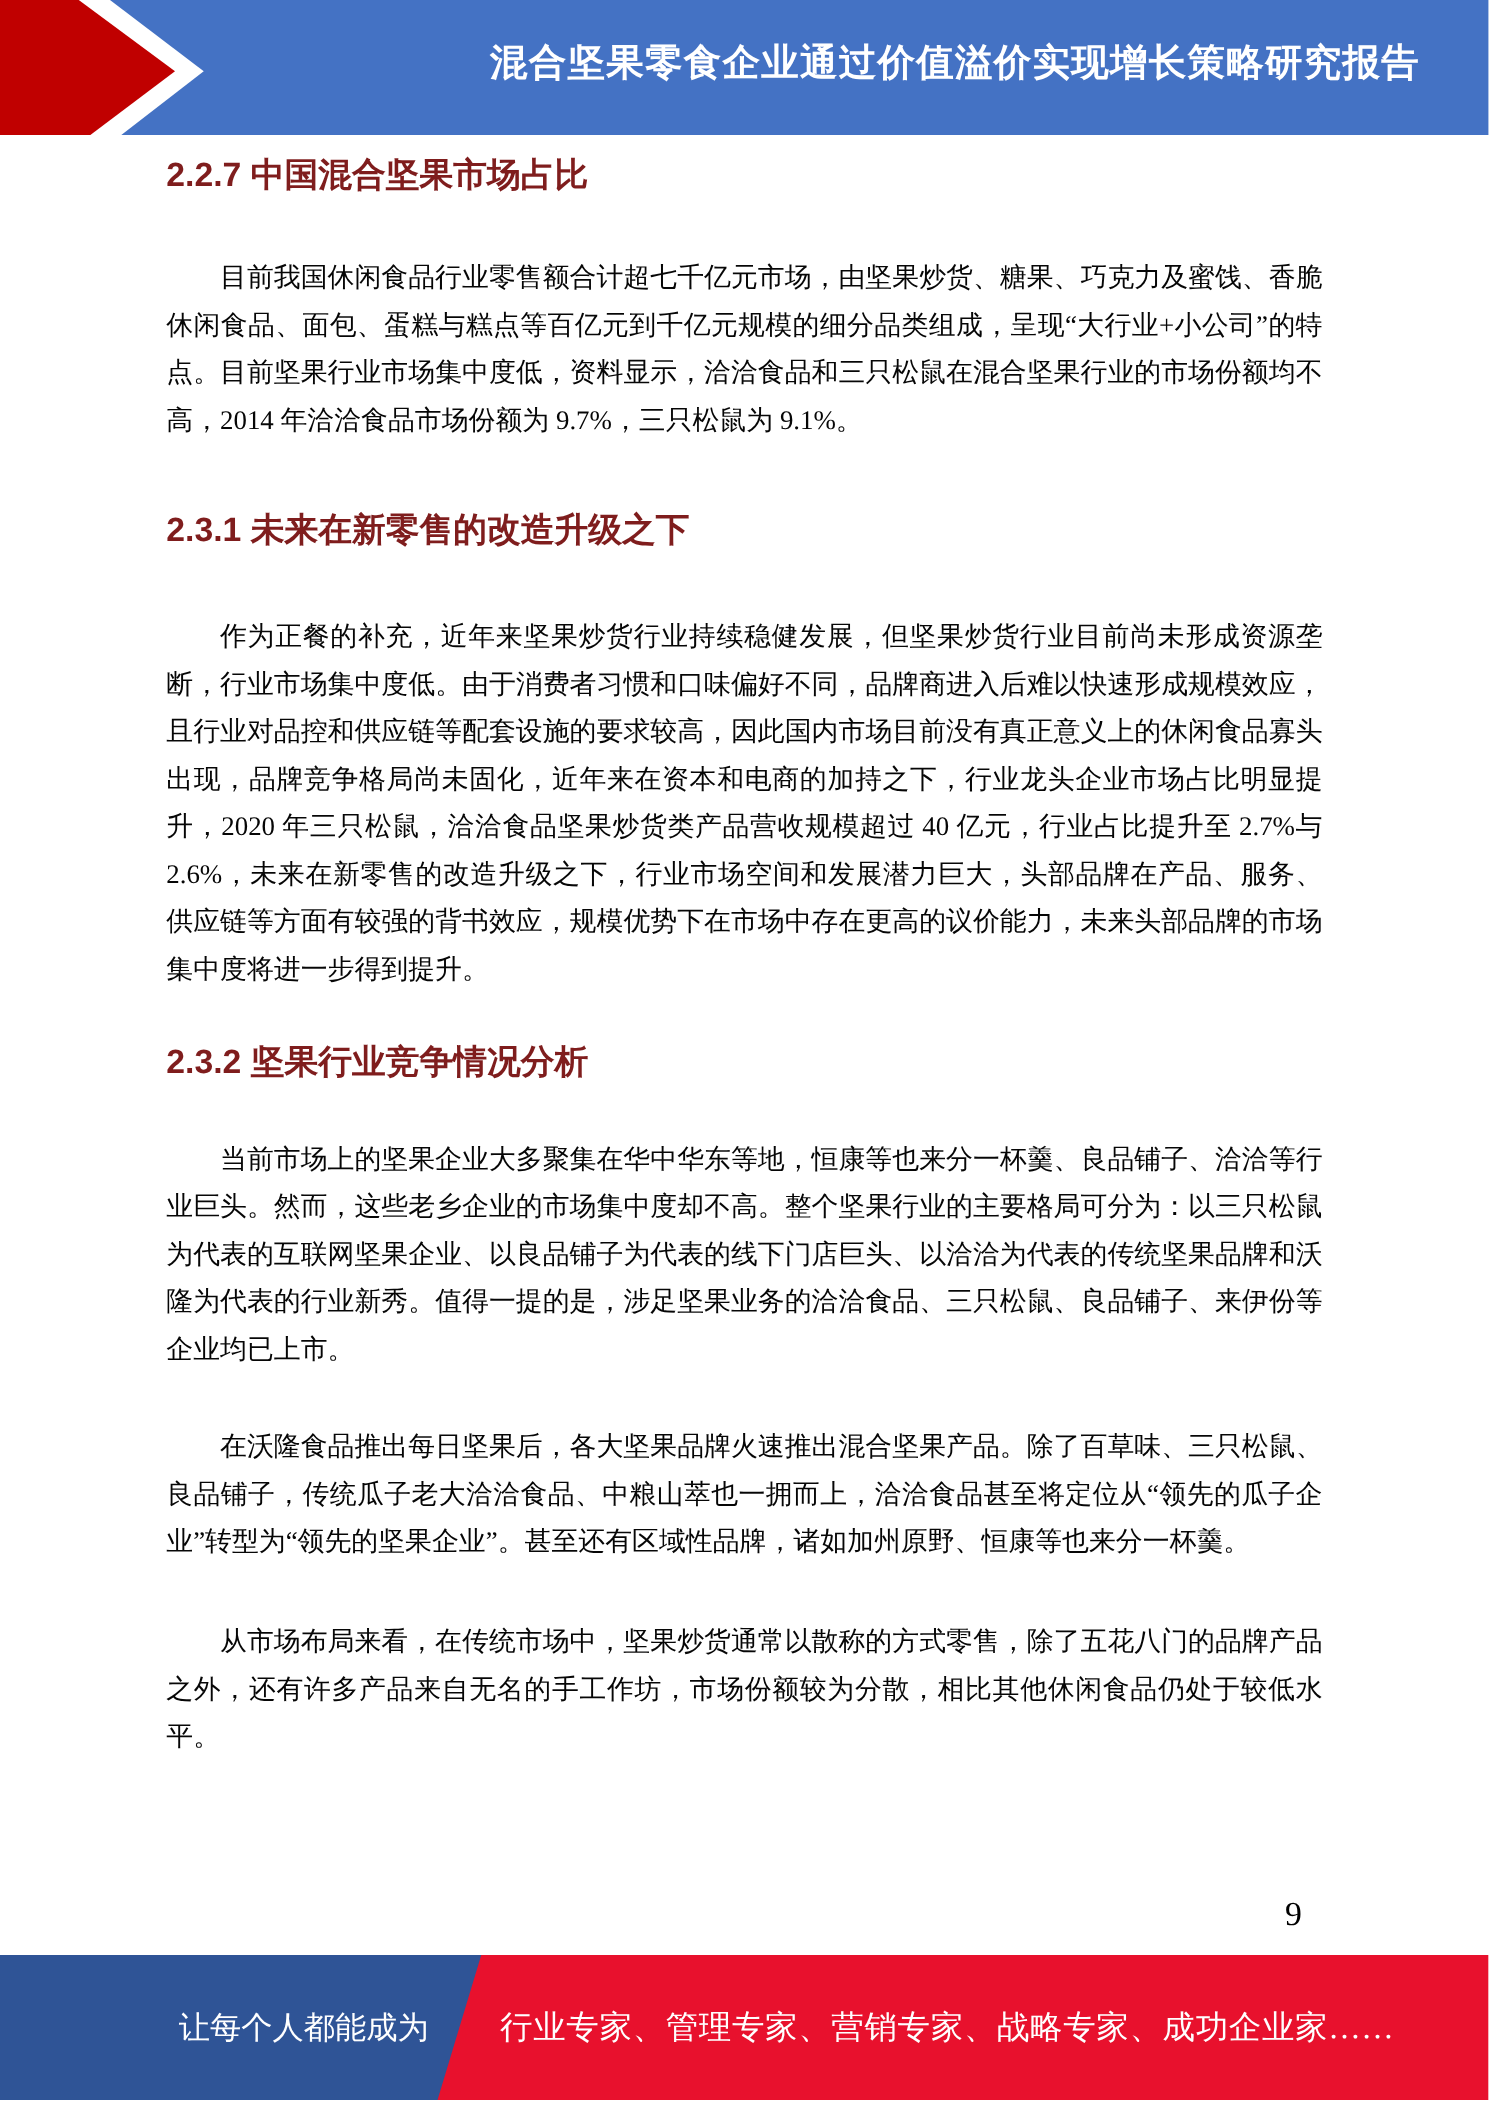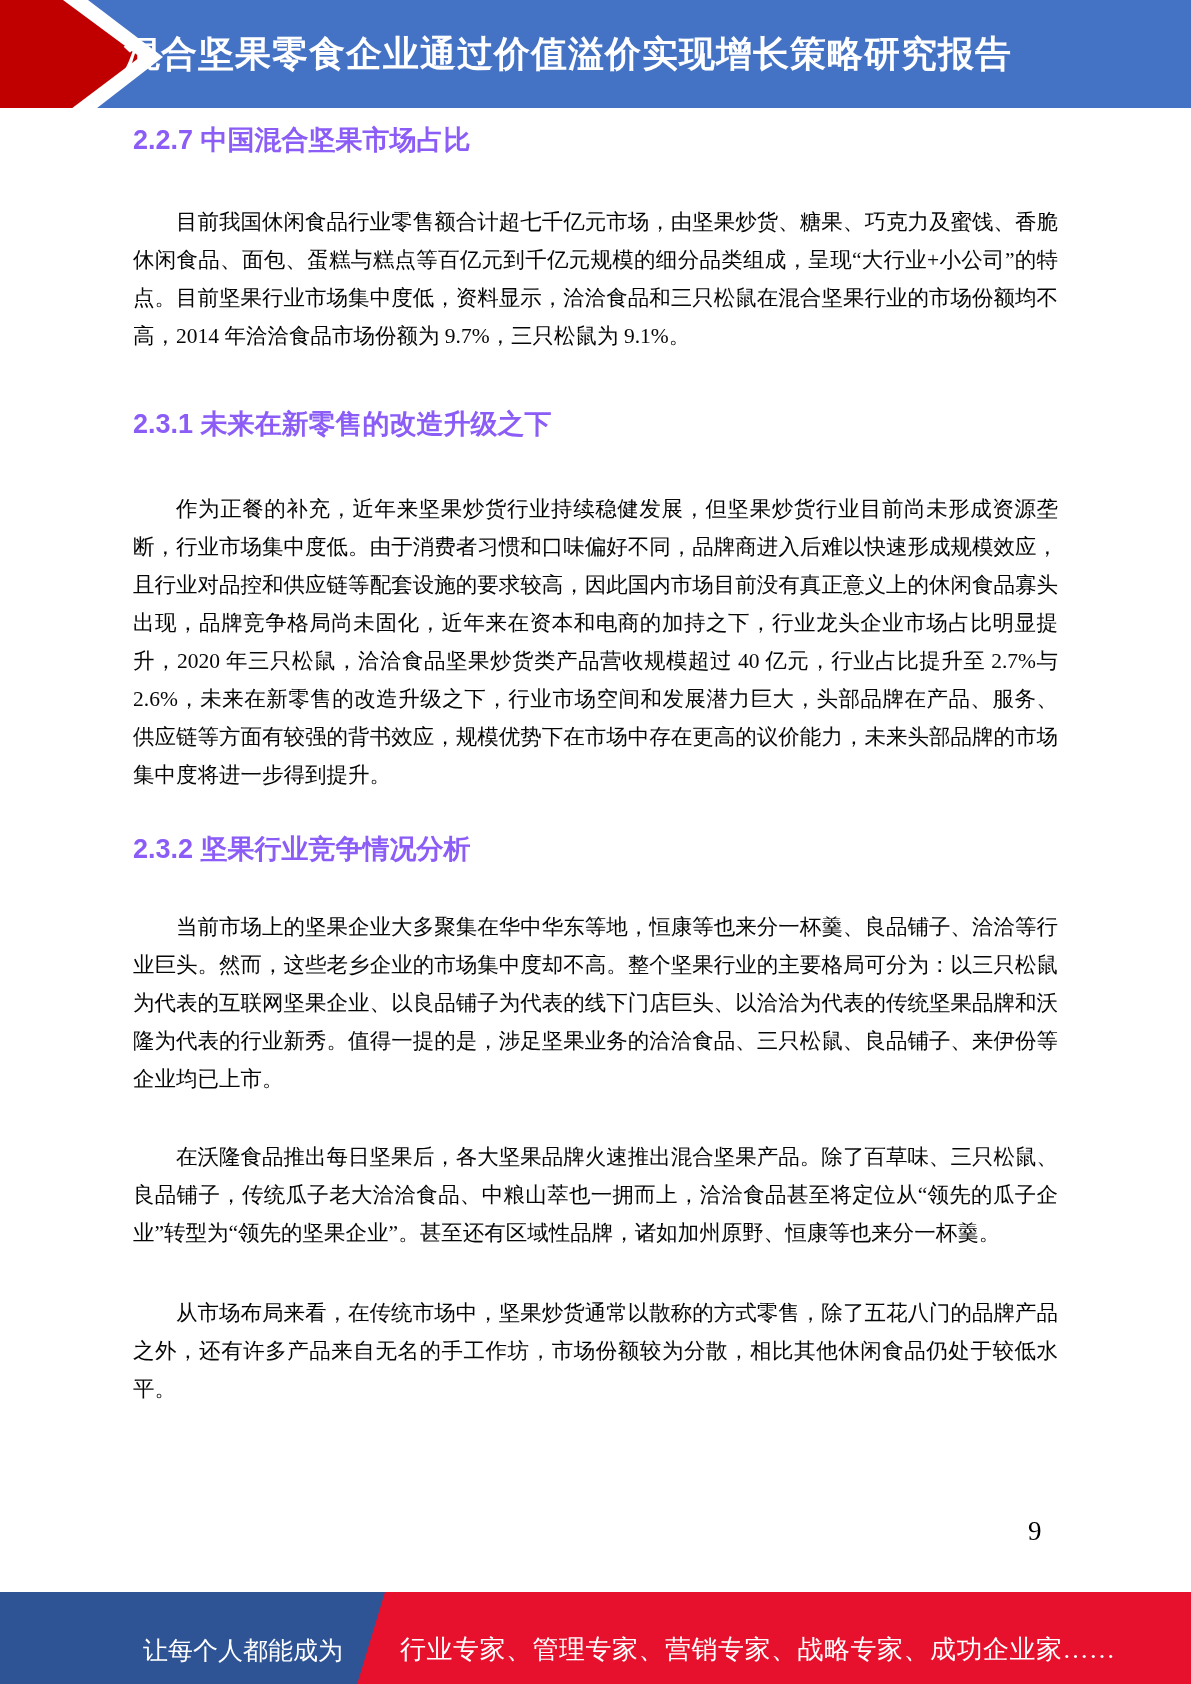--- a/index.html
+++ b/index.html
@@ -26,43 +26,43 @@
     top: 0; left: 0;
     display: block;
   }
   .header-title {
     position: absolute;
     top: 30px;
     left: 0;
     width: 1191px;
     padding-right: 55px;
     box-sizing: border-box;
-    text-align: center;
+    text-align: right;
     color: #ffffff;
     font-family: "Liberation Sans", "DejaVu Sans", sans-serif;
     font-weight: bold;
-    font-size: 36px;
+    font-size: 30px;
     letter-spacing: 1px;
     white-space: nowrap;
   }
 
   
   .content {
     position: absolute;
     top: 0;
     left: 133px;
     width: 925px;
   }
   .content h2 {
     margin: 0;
     font-family: "Liberation Sans", "DejaVu Sans", sans-serif;
     font-weight: bold;
     font-size: 27px;
     line-height: 34px;
-    color: #8b5cf6;
+    color: #7f1d1d;
     white-space: nowrap;
   }
   .content p {
     margin: 0;
     font-size: 21.5px;
     line-height: 38px;
     text-align: justify;
     text-align-last: left;
     text-indent: 43px;
     color: #060606;
@@ -85,21 +85,21 @@
     line-height: 34px;
     color: #000000;
   }
 
   
   .footer {
     position: absolute;
     left: 0;
     bottom: 0;
     width: 1191px;
-    height: 92px;
+    height: 120px;
     margin-top: 24px;
   }
   .footer svg { position: absolute; top: 0; left: 0; display: block; }
   .footer-left {
     position: absolute;
     left: 128px;
     top: 42px;
     width: 230px;
     text-align: center;
     color: #ffffff;

